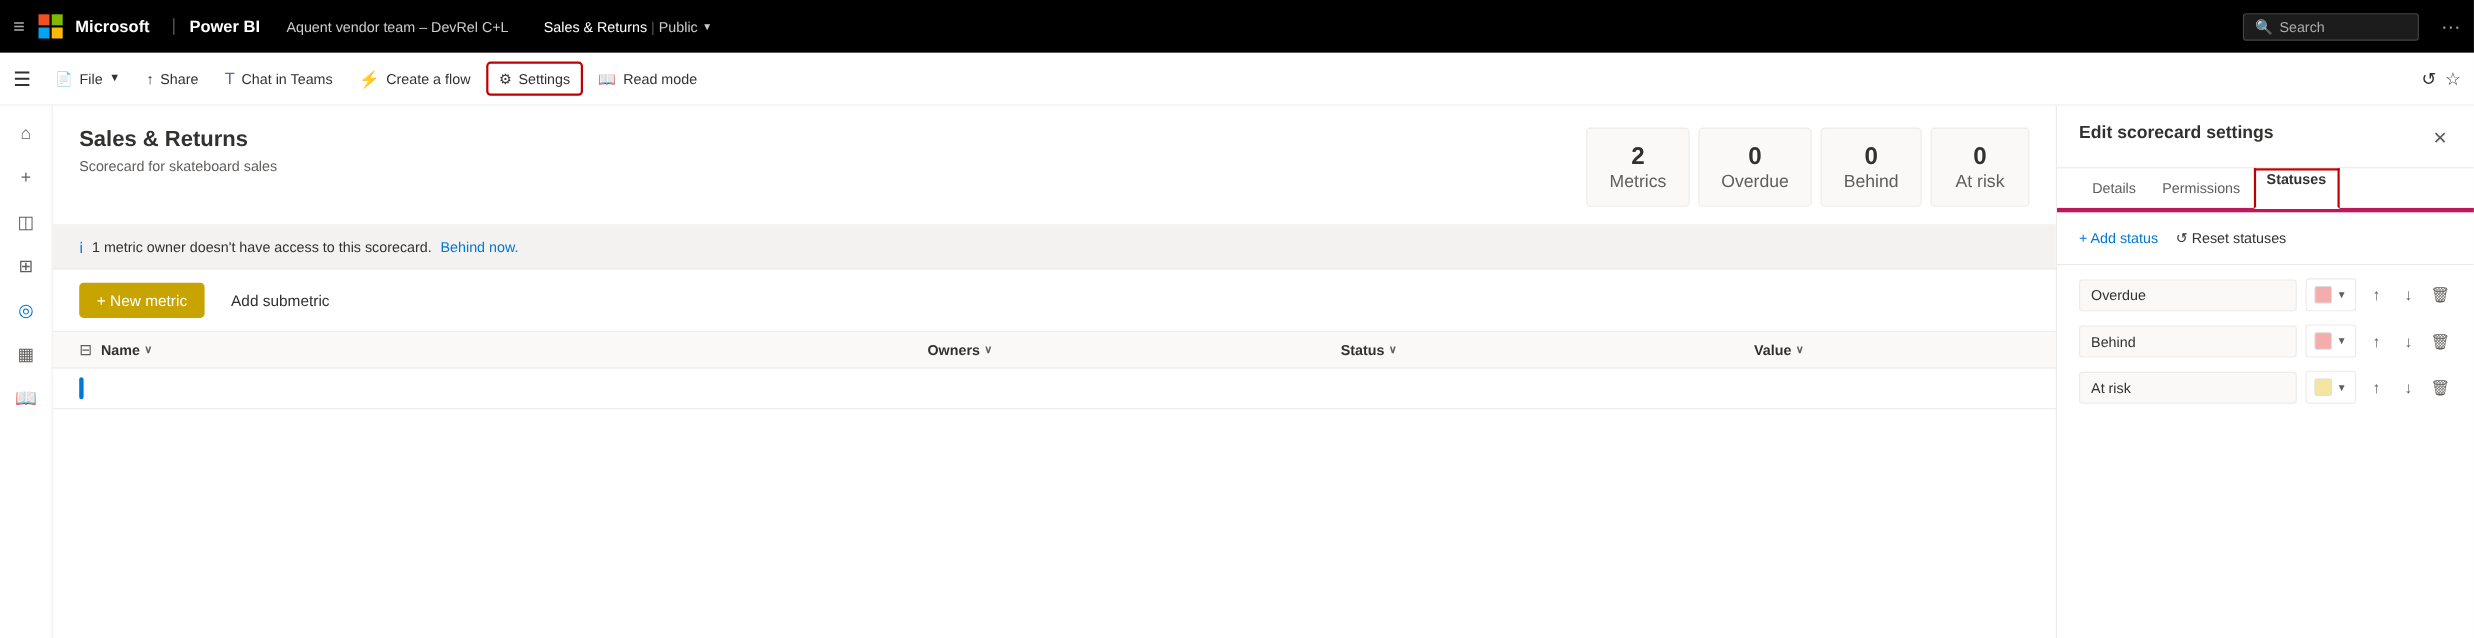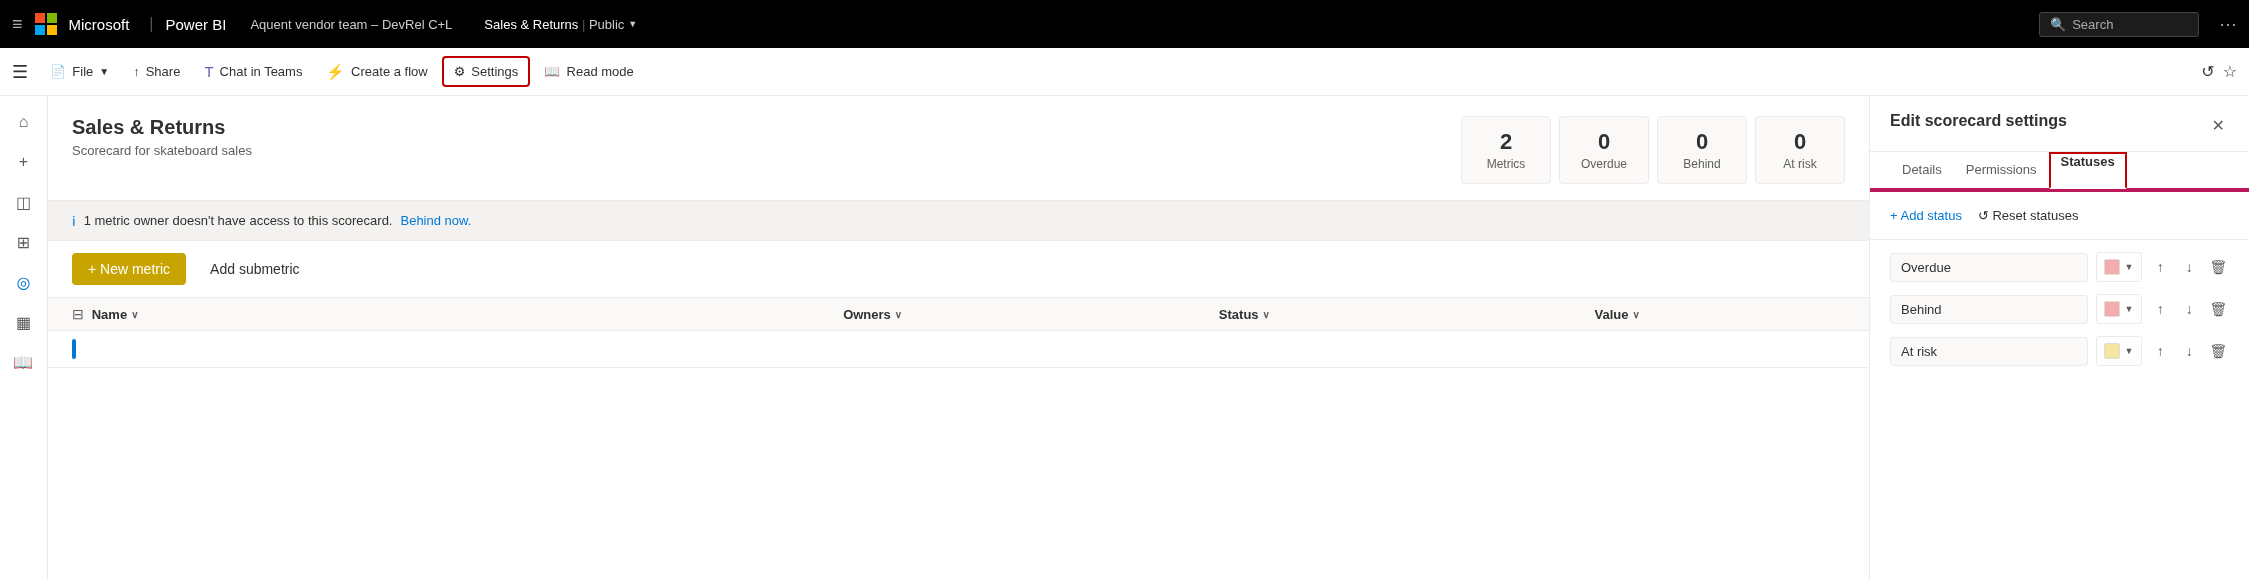--- a/index.html
+++ b/index.html
@@ -11,21 +11,21 @@
       background: #000000;
       display: flex;
       align-items: center;
       padding: 0 12px;
       gap: 8px;
       color: white;
     }
     .top-nav .waffle-icon { font-size: 18px; color: #aaa; cursor: pointer; margin-right: 4px; }
     .top-nav .ms-logo { display: flex; gap: 2px; margin-right: 4px; }
     .ms-sq { width: 10px; height: 10px; display: inline-block; }
-    .top-nav .brand-name { color: white; font-size: 15px; font-weight: 400; margin-right: 8px; }
+    .top-nav .brand-name { color: white; font-size: 15px; font-weight: 700; margin-right: 8px; }
     .top-nav .separator { color: #555; margin: 0 4px; }
     .top-nav .workspace-name { color: #ccc; font-size: 13px; }
     .top-nav .report-title { color: white; font-size: 13px; margin-left: 16px; }
     .top-nav .visibility-badge { color: #ccc; font-size: 13px; display: flex; align-items: center; gap: 4px; cursor: pointer; }
     .top-nav .search-box {
       margin-left: auto;
       background: #1c1c1c;
       border: 1px solid #444;
       border-radius: 3px;
       display: flex;
@@ -122,21 +122,21 @@
     }
     .stat-card {
       background: #faf9f8;
       border: 1px solid #edebe9;
       border-radius: 4px;
       padding: 12px 20px;
       text-align: center;
       min-width: 90px;
     }
     .stat-number { font-size: 22px; font-weight: 600; color: #323130; }
-    .stat-label { font-size: 12px; color: #605e5c; margin-top: 2px; }
+    .stat-label { font-size: 16px; color: #605e5c; margin-top: 2px; }
 
     
     .info-banner {
       display: flex;
       align-items: center;
       gap: 8px;
       padding: 10px 24px;
       background: #f3f2f1;
       border-bottom: 1px solid #edebe9;
       font-size: 13px;

